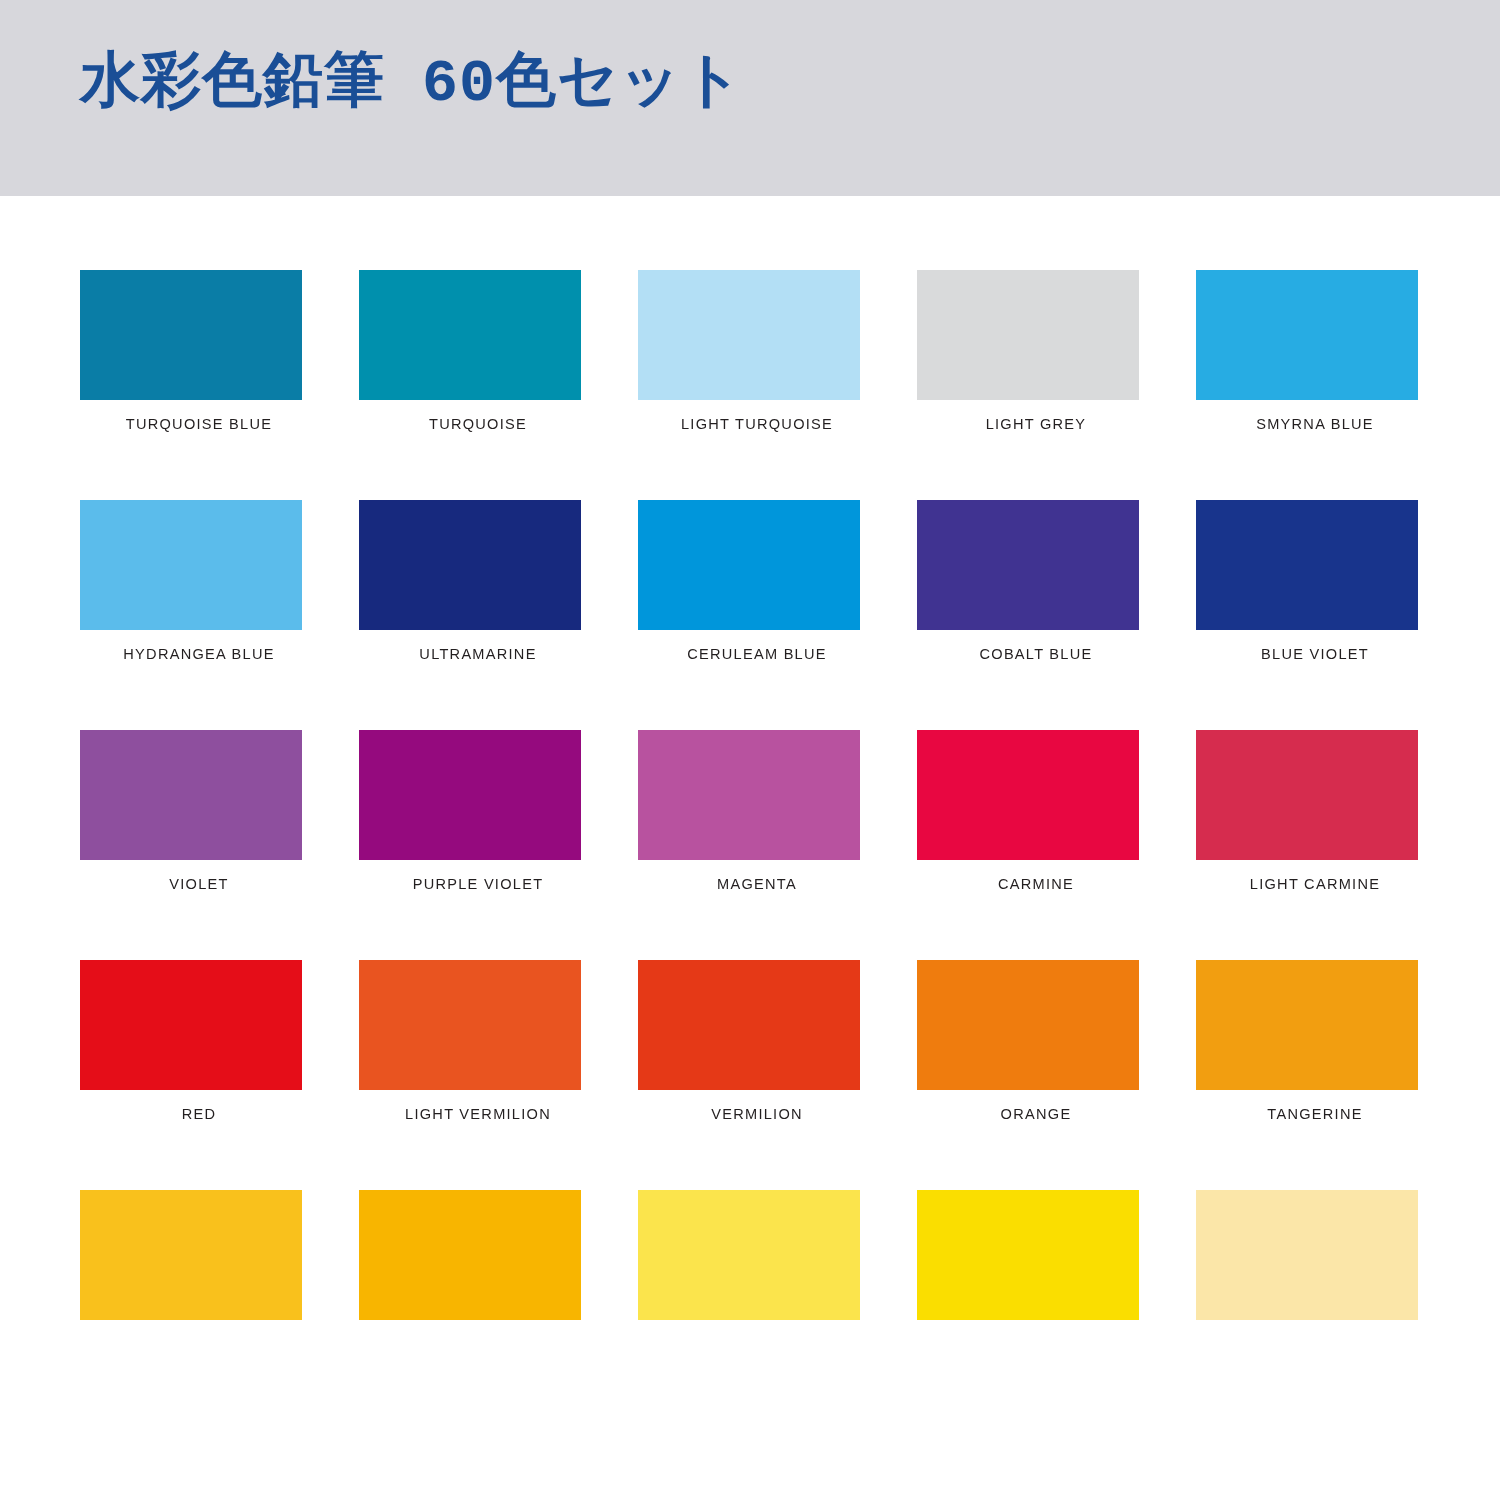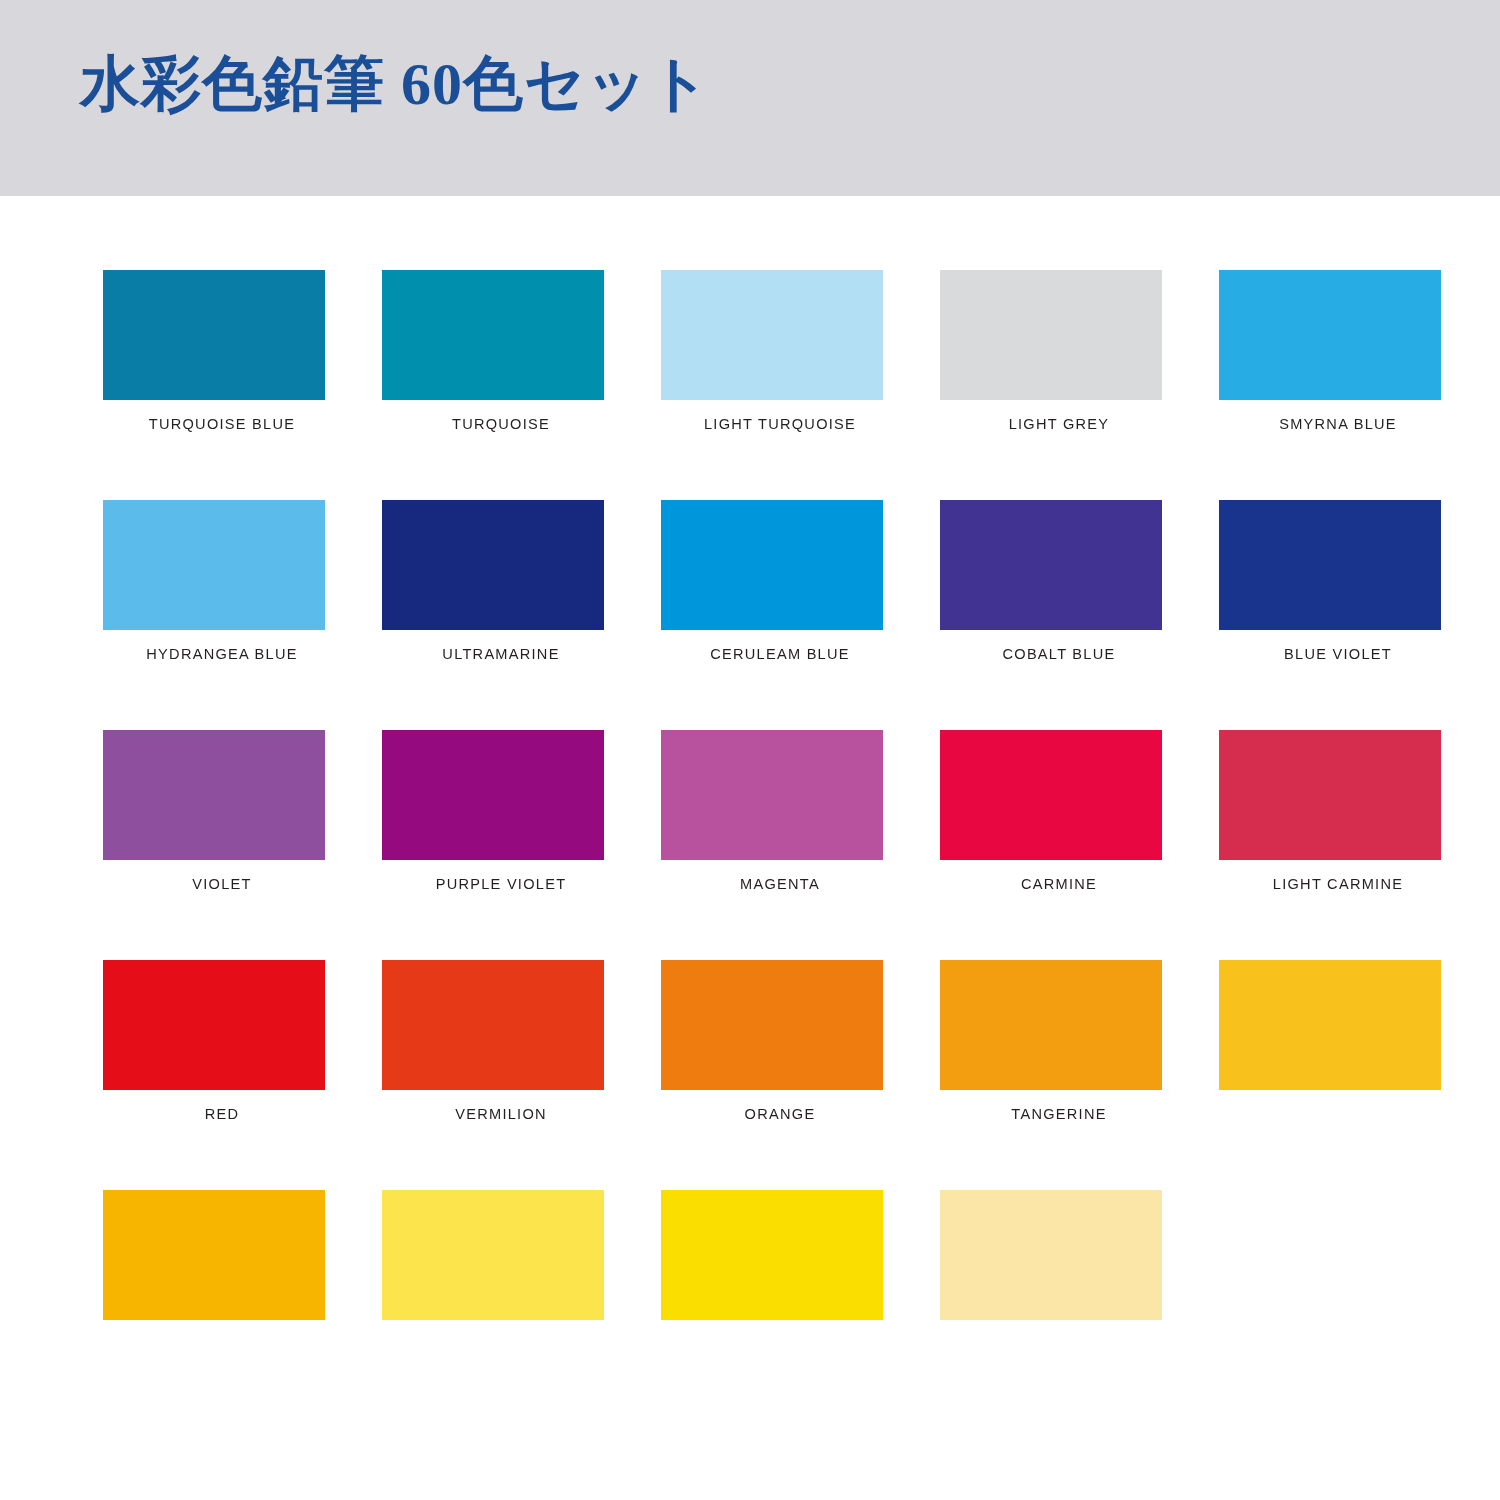--- a/index.html
+++ b/index.html
@@ -29,21 +29,21 @@
     width: 1500px;
     height: 196px;
     background: #d7d7dc;
     box-sizing: border-box;
   }
 
   .header-title {
     position: absolute;
     left: 80px;
     top: 54px;
-    font-family: Liberation Serif, serif;
+    font-family: Liberation Mono, monospace;
     font-size: 60px;
     font-weight: 700;
     line-height: 1;
     color: #1a4e96;
     letter-spacing: 1px;
     white-space: nowrap;
     text-align: right;
   }
 
   
@@ -53,21 +53,20 @@
     top: 270px;
     width: 1340px;
     display: grid;
     grid-template-columns: repeat(5, 222px);
     column-gap: 57px;
     row-gap: 68px;
   }
 
   .swatch-cell {
     width: 238px;
-    margin-left: 23px;
   }
 
   .swatch-chip {
     width: 222px;
     height: 130px;
     display: block;
   }
 
   .swatch-label {
     margin-top: 15px;
@@ -151,20 +150,24 @@
       </div>
       <div class="swatch-cell">
         <div class="swatch-chip" style="background: rgb(214, 44, 78);"></div>
         <div class="swatch-label" style="color: rgb(35, 31, 32);">LIGHT CARMINE</div>
       </div>
       <div class="swatch-cell">
         <div class="swatch-chip" style="background: rgb(229, 13, 24);"></div>
         <div class="swatch-label" style="color: rgb(35, 31, 32);">RED</div>
       </div>
       <div class="swatch-cell">
+        <div class="swatch-chip" style="background: rgb(233, 84, 32);"></div>
+        <div class="swatch-label" style="color: rgb(35, 31, 32);">LIGHT VERMILION</div>
+      </div>
+      <div class="swatch-cell">
         <div class="swatch-chip" style="background: rgb(229, 57, 23);"></div>
         <div class="swatch-label" style="color: rgb(35, 31, 32);">VERMILION</div>
       </div>
       <div class="swatch-cell">
         <div class="swatch-chip" style="background: rgb(239, 124, 14);"></div>
         <div class="swatch-label" style="color: rgb(35, 31, 32);">ORANGE</div>
       </div>
       <div class="swatch-cell">
         <div class="swatch-chip" style="background: rgb(242, 158, 16);"></div>
         <div class="swatch-label" style="color: rgb(35, 31, 32);">TANGERINE</div>

